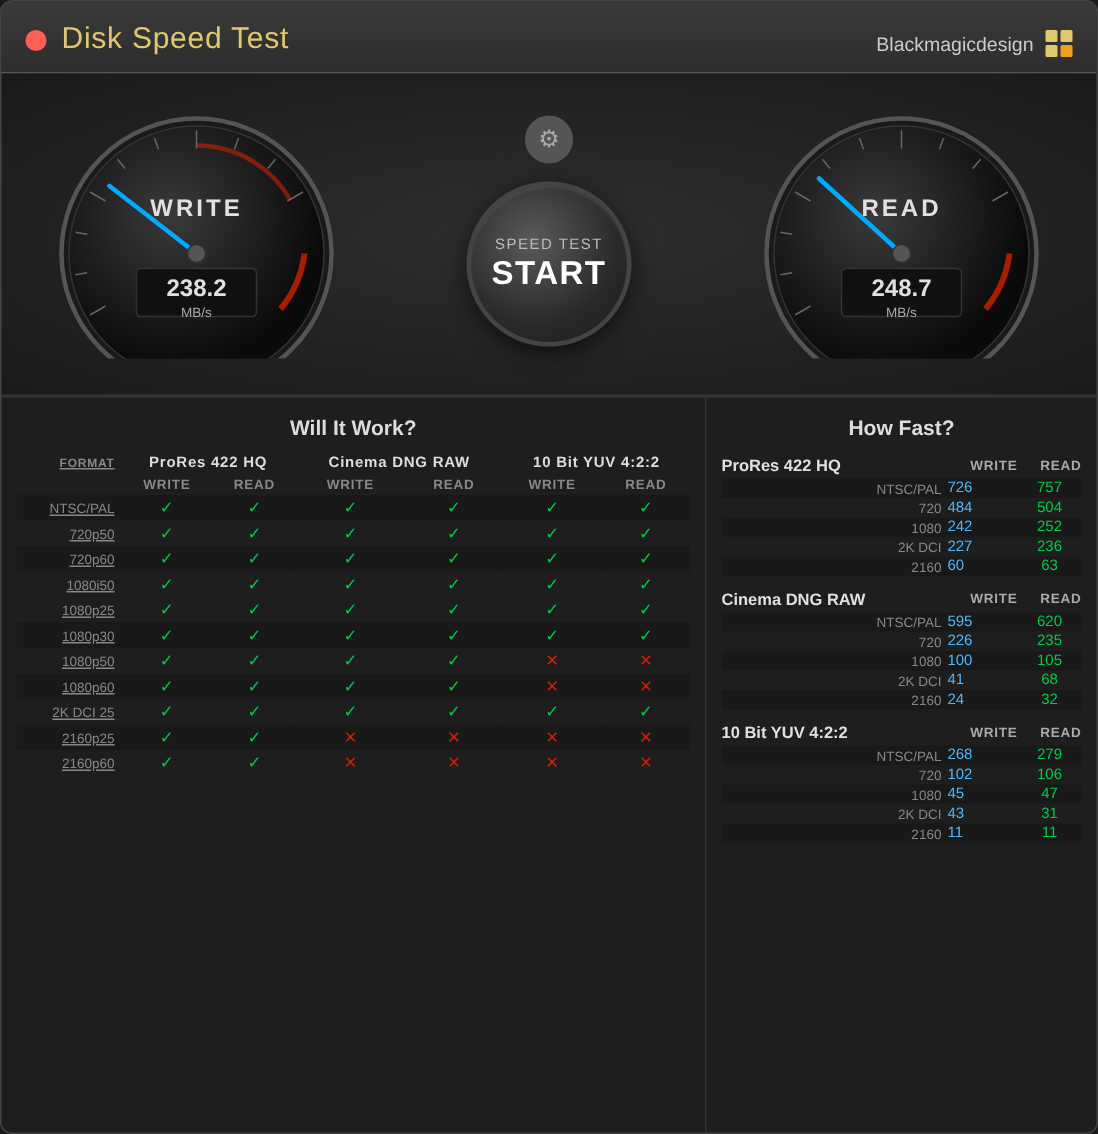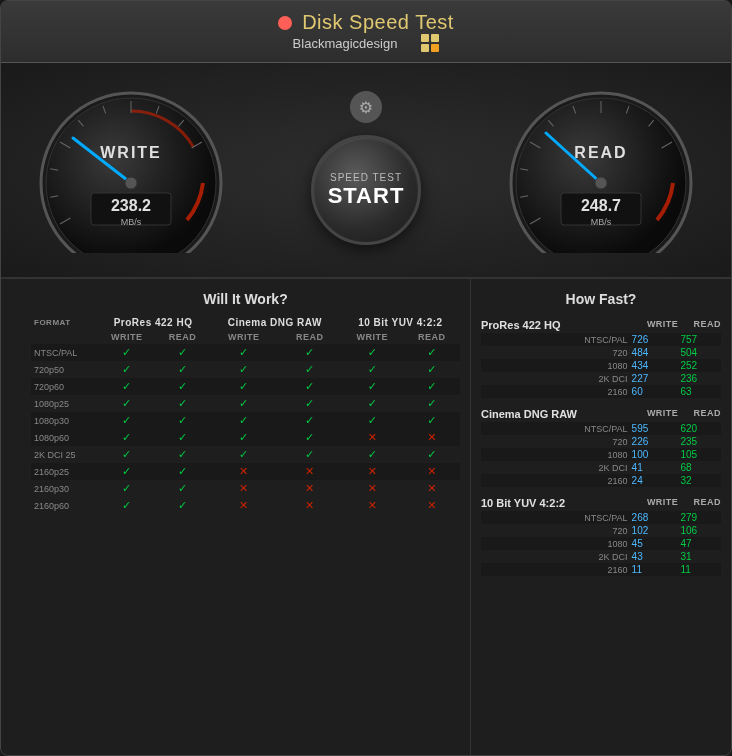--- a/index.html
+++ b/index.html
@@ -19,25 +19,24 @@
       border-radius: 8px;
       overflow: hidden;
       display: flex;
       flex-direction: column;
     }
 
     .title-bar {
       background: linear-gradient(180deg, #3a3a3a 0%, #2d2d2d 100%);
       padding: 10px 16px;
       display: flex;
-      align-items: center;
+      align-items: flex-end;
       justify-content: space-between;
       border-bottom: 1px solid #555;
       min-height: 48px;
-      flex-direction: column;
     }
 
     .title-bar-left {
       display: flex;
       align-items: center;
       gap: 10px;
     }
 
     .close-btn {
       width: 14px;
@@ -52,21 +51,21 @@
     .app-title {
       color: #e0c870;
       font-size: 20px;
       font-weight: 300;
       letter-spacing: 0.5px;
     }
 
     .brand-area {
       display: flex;
       align-items: center;
-      gap: 24px;
+      gap: 8px;
     }
 
     .brand-name {
       color: #ccc;
       font-size: 13px;
       font-weight: 300;
     }
 
     .brand-logo {
       display: flex;
@@ -156,21 +155,20 @@
       letter-spacing: 1px;
       box-shadow: 0 4px 15px rgba(0,0,0,0.6), inset 0 1px 2px rgba(255,255,255,0.1);
     }
 
     
     .data-section {
       display: flex;
       flex: 1;
       background: #1e1e1e;
       overflow: hidden;
-      padding-left: 20px;
     }
 
     
     .will-it-work {
       flex: 1;
       padding: 12px 10px;
       border-right: 1px solid #333;
     }
 
     .section-title {
@@ -198,23 +196,24 @@
 
     .will-table td {
       color: #888;
       text-align: center;
       padding: 2px 3px;
       font-size: 9px;
     }
 
     .will-table .format-col {
       color: #888;
-      text-align: left;
+      text-align: right;
       padding-right: 4px;
       font-size: 9px;
+      text-decoration: underline;
     }
 
     .will-table .codec-header {
       color: #e0e0e0;
       font-size: 10px;
       font-weight: bold;
       text-align: center;
     }
 
     .check { color: #00cc44; font-size: 11px; }
@@ -260,21 +259,21 @@
     .how-fast-table .val-write {
       color: #4db8ff;
       font-size: 10px;
       text-align: left;
       padding: 1px 6px;
     }
 
     .how-fast-table .val-read {
       color: #00cc44;
       font-size: 10px;
-      text-align: left;
+      text-align: center;
       padding: 1px 2px;
     }
 
     .how-fast-table tr.data-row td { padding: 1px 2px; }
     .how-fast-table .spacer { height: 6px; }
   </style>
 </head>
 <body>
 
 <div class="window">
@@ -441,66 +440,75 @@
             <tr class="row-dark">
               <td class="format-col">720p60</td>
               <td><span class="check">✓</span></td>
               <td><span class="check">✓</span></td>
               <td><span class="check">✓</span></td>
               <td><span class="check">✓</span></td>
               <td><span class="check">✓</span></td>
               <td><span class="check">✓</span></td>
             </tr>
             <tr class="">
+              <td class="format-col">1080i50</td>
+              <td><span class="check">✓</span></td>
+              <td><span class="check">✓</span></td>
+              <td><span class="check">✓</span></td>
+              <td><span class="check">✓</span></td>
+              <td><span class="check">✓</span></td>
+              <td><span class="check">✓</span></td>
+            </tr>
+            <tr class="">
               <td class="format-col">1080p25</td>
               <td><span class="check">✓</span></td>
               <td><span class="check">✓</span></td>
               <td><span class="check">✓</span></td>
               <td><span class="check">✓</span></td>
               <td><span class="check">✓</span></td>
               <td><span class="check">✓</span></td>
             </tr>
             <tr class="row-dark">
               <td class="format-col">1080p30</td>
               <td><span class="check">✓</span></td>
               <td><span class="check">✓</span></td>
               <td><span class="check">✓</span></td>
               <td><span class="check">✓</span></td>
               <td><span class="check">✓</span></td>
               <td><span class="check">✓</span></td>
             </tr>
+            <tr class="">
+              <td class="format-col">1080p50</td>
+              <td><span class="check">✓</span></td>
+              <td><span class="check">✓</span></td>
+              <td><span class="check">✓</span></td>
+              <td><span class="check">✓</span></td>
+              <td><span class="cross">✕</span></td>
+              <td><span class="cross">✕</span></td>
+            </tr>
             <tr class="row-dark">
               <td class="format-col">1080p60</td>
               <td><span class="check">✓</span></td>
               <td><span class="check">✓</span></td>
               <td><span class="check">✓</span></td>
               <td><span class="check">✓</span></td>
               <td><span class="cross">✕</span></td>
               <td><span class="cross">✕</span></td>
             </tr>
             <tr class="">
               <td class="format-col">2K DCI 25</td>
               <td><span class="check">✓</span></td>
               <td><span class="check">✓</span></td>
               <td><span class="check">✓</span></td>
               <td><span class="check">✓</span></td>
               <td><span class="check">✓</span></td>
               <td><span class="check">✓</span></td>
             </tr>
             <tr class="row-dark">
               <td class="format-col">2160p25</td>
-              <td><span class="check">✓</span></td>
-              <td><span class="check">✓</span></td>
-              <td><span class="cross">✕</span></td>
-              <td><span class="cross">✕</span></td>
-              <td><span class="cross">✕</span></td>
-              <td><span class="cross">✕</span></td>
-            </tr>
-            <tr class="">
-              <td class="format-col">2160p30</td>
               <td><span class="check">✓</span></td>
               <td><span class="check">✓</span></td>
               <td><span class="cross">✕</span></td>
               <td><span class="cross">✕</span></td>
               <td><span class="cross">✕</span></td>
               <td><span class="cross">✕</span></td>
             </tr>
             <tr class="">
               <td class="format-col">2160p60</td>
               <td><span class="check">✓</span></td>
@@ -528,21 +536,21 @@
               <td class="val-write">726</td>
               <td class="val-read">757</td>
             </tr>
             <tr class="data-row ">
               <td colspan="3" class="row-label">720</td>
               <td class="val-write">484</td>
               <td class="val-read">504</td>
             </tr>
             <tr class="data-row row-dark">
               <td colspan="3" class="row-label">1080</td>
-              <td class="val-write">434</td>
+              <td class="val-write">242</td>
               <td class="val-read">252</td>
             </tr>
             <tr class="data-row ">
               <td colspan="3" class="row-label">2K DCI</td>
               <td class="val-write">227</td>
               <td class="val-read">236</td>
             </tr>
             <tr class="data-row row-dark">
               <td colspan="3" class="row-label">2160</td>
               <td class="val-write">60</td>

